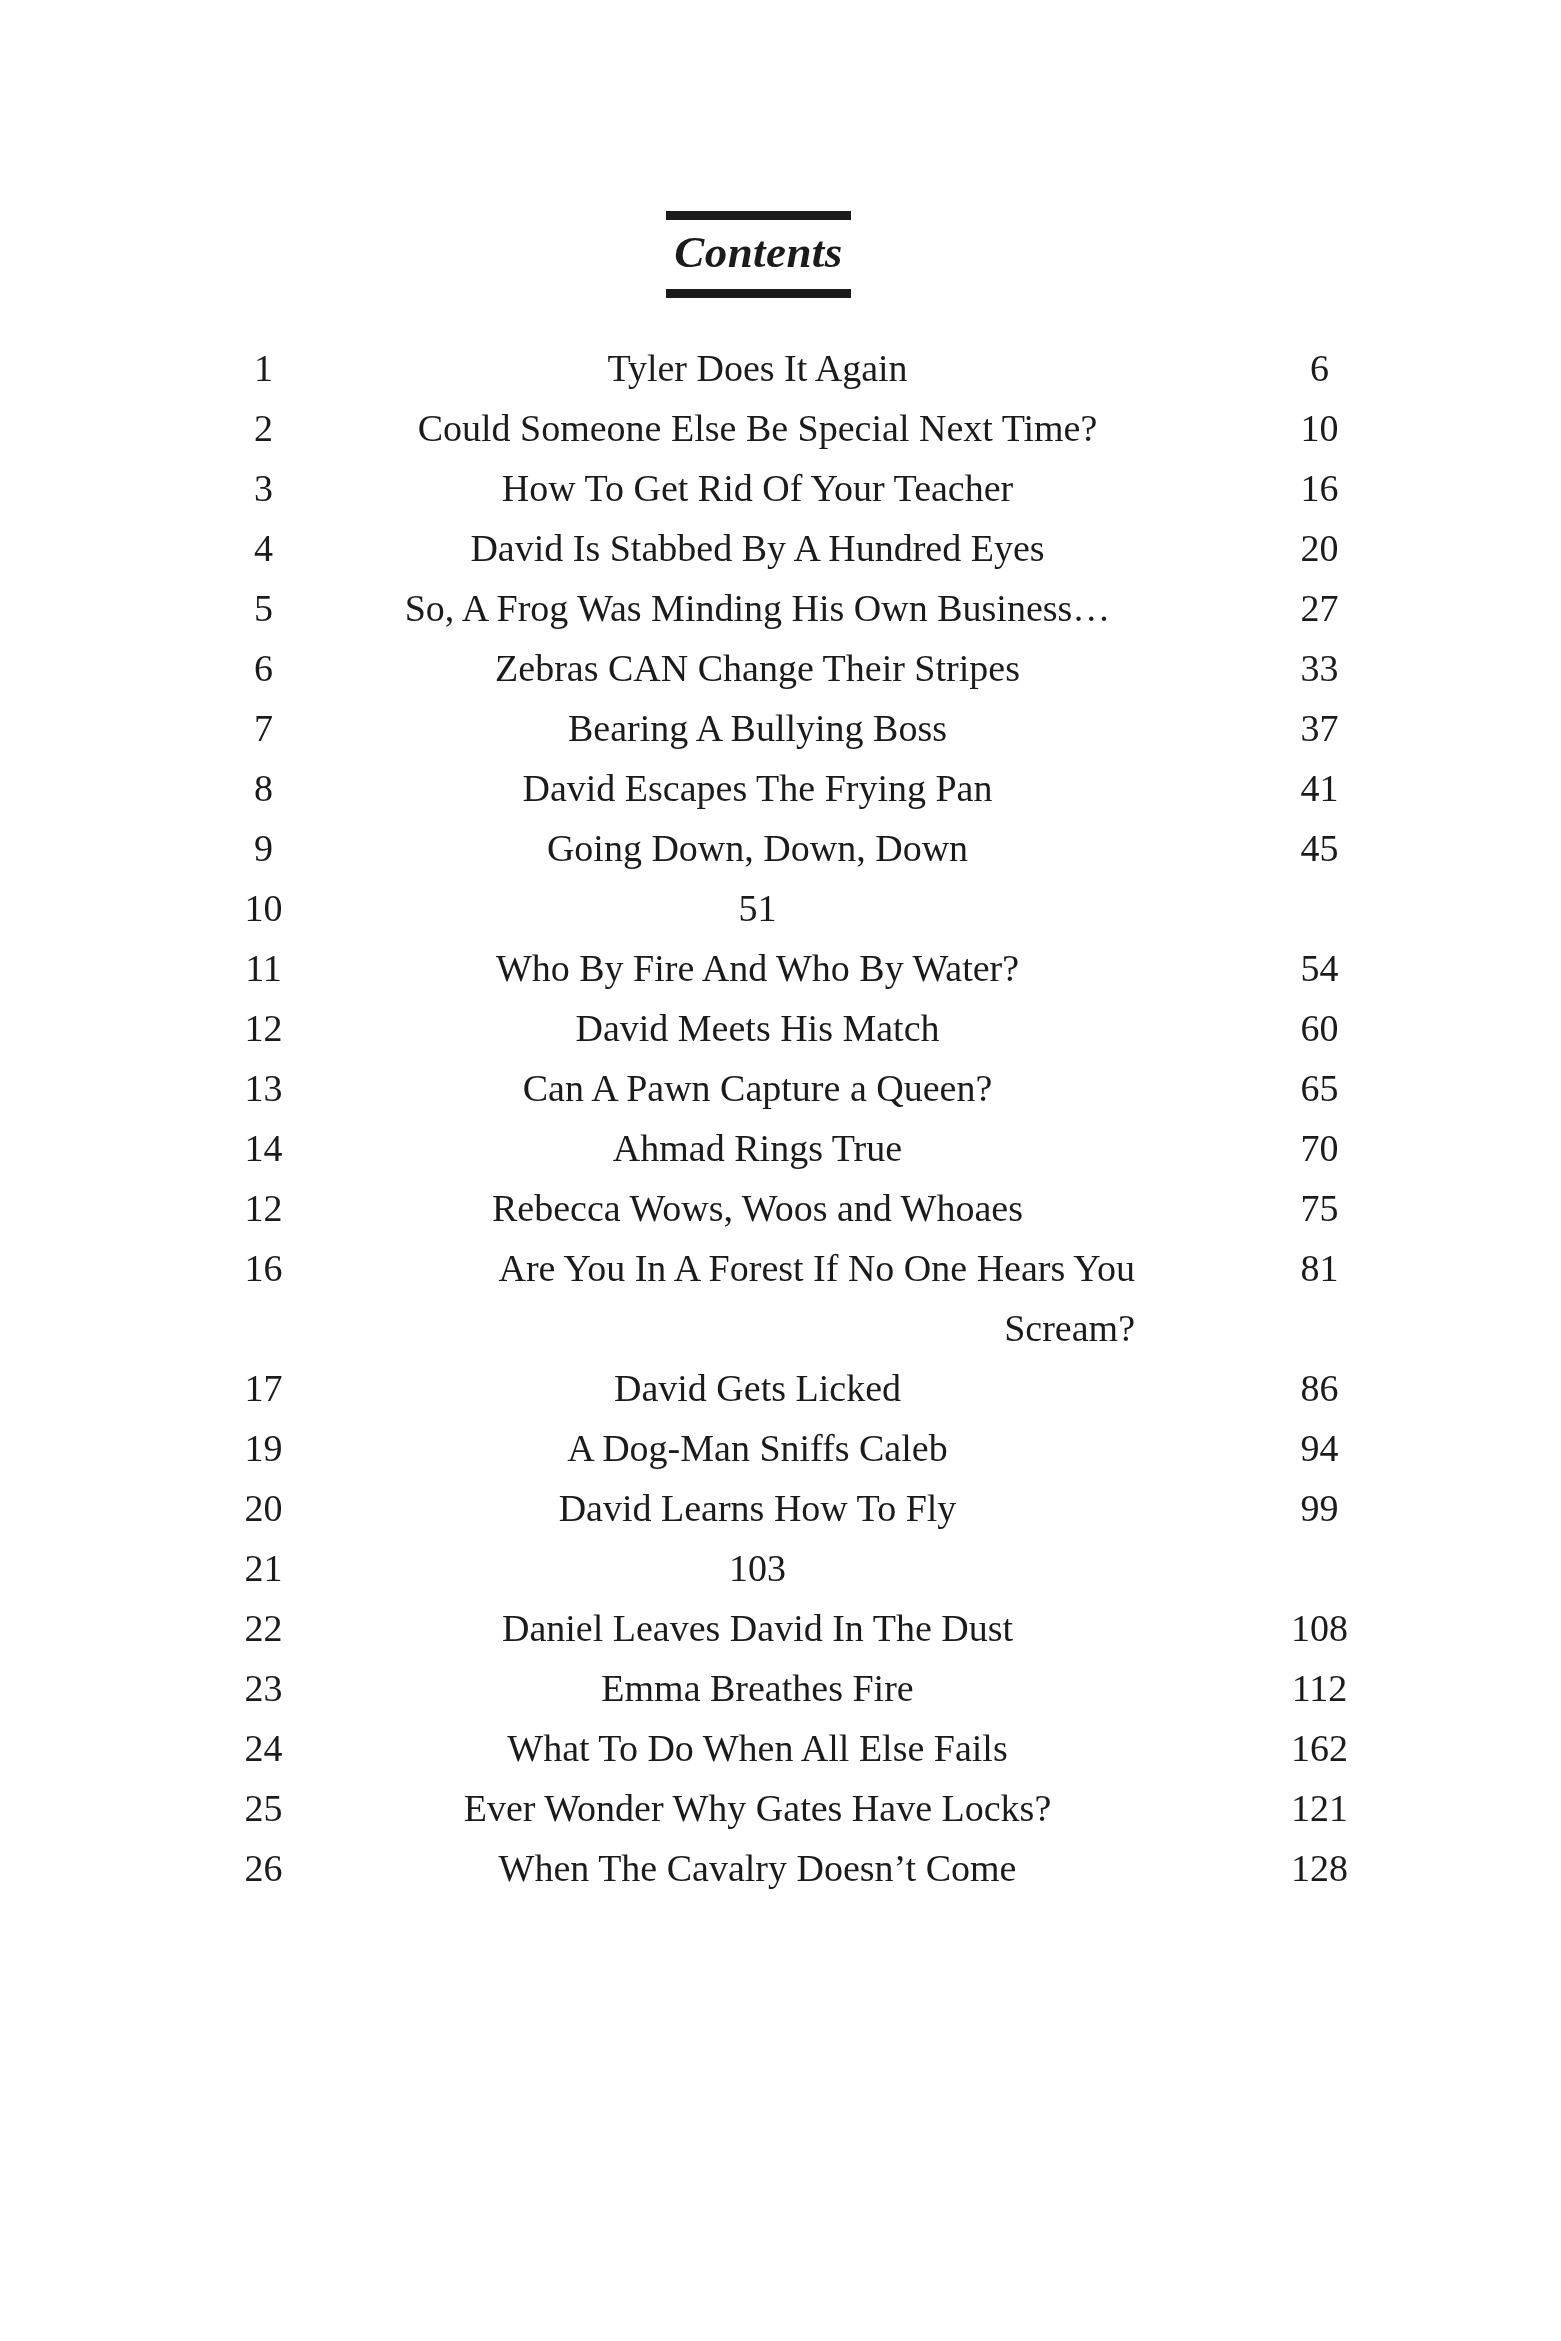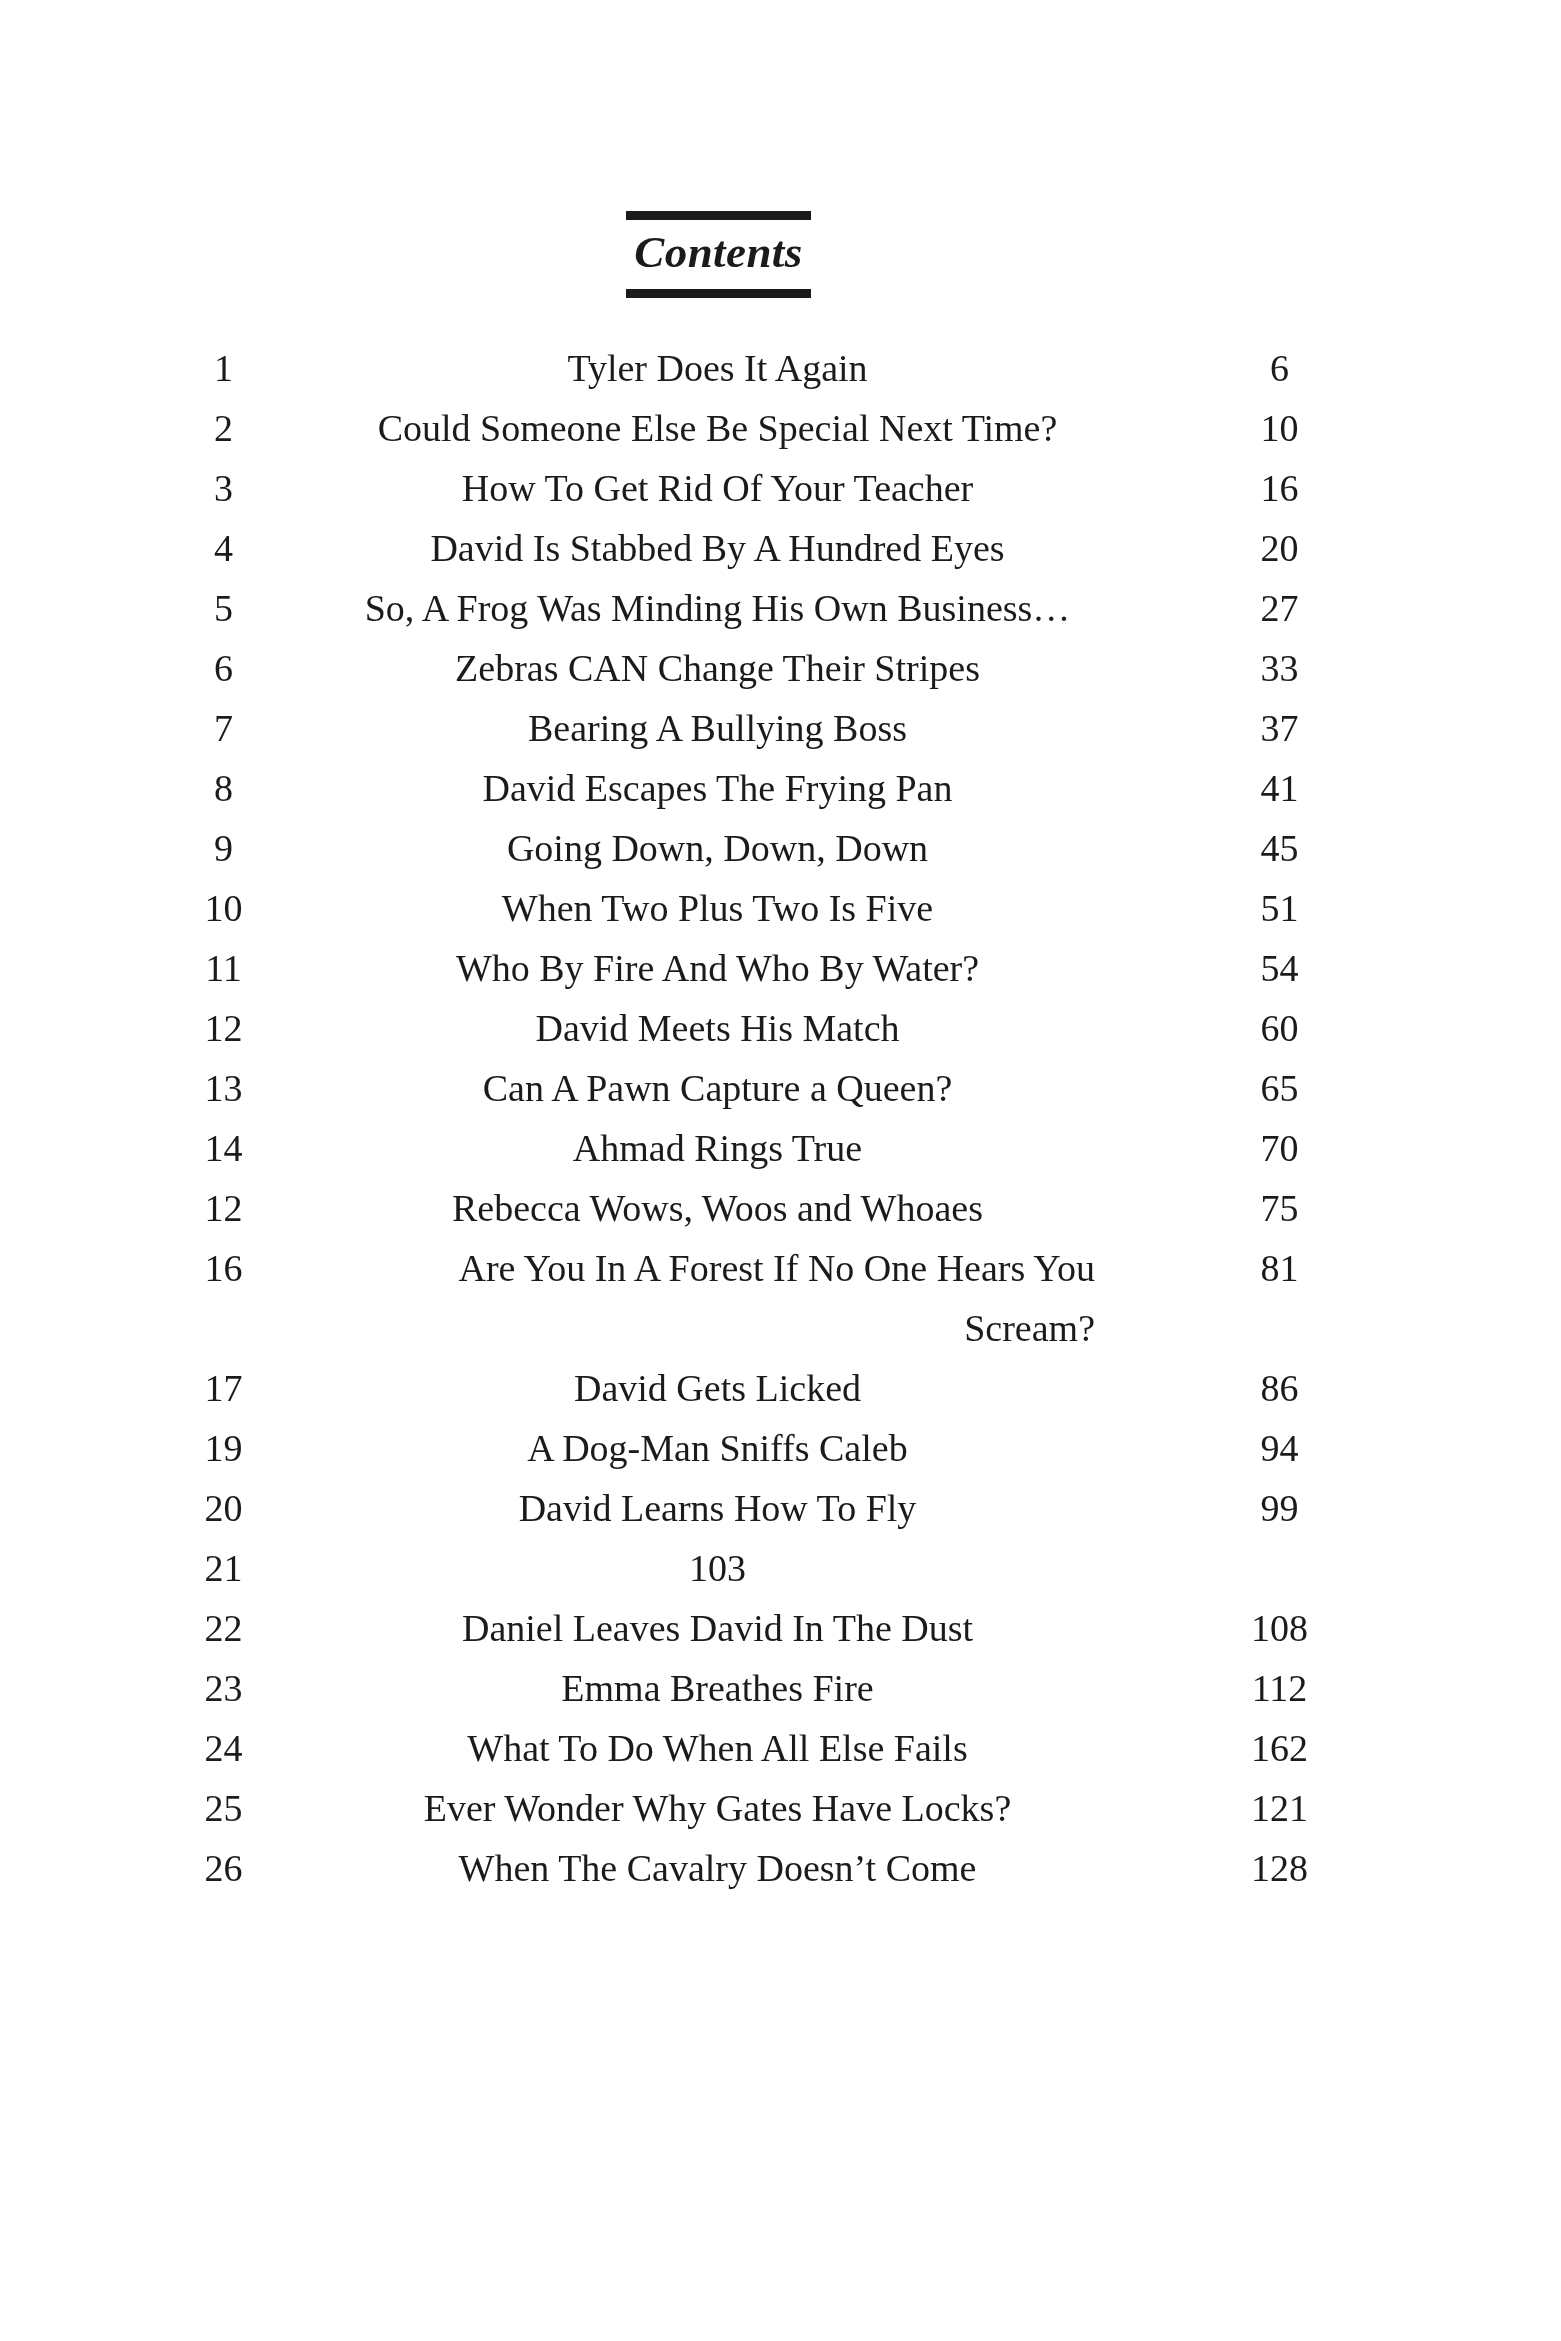--- a/index.html
+++ b/index.html
@@ -11,20 +11,21 @@
     height: 2342px;
     background: #ffffff;
     color: #1b1b1b;
     font-family: "Liberation Serif", "DejaVu Serif", serif;
     overflow: hidden;
   }
   .page {
     position: relative;
     width: 1369px;
     height: 2342px;
+    padding-left: 40px;
   }
   
   .heading-wrap {
     padding-top: 211px;
     margin-left: 285px;
     width: 867px;
     text-align: center;
   }
   .heading {
     display: inline-block;
@@ -140,23 +141,20 @@
   <div class="toc-row">
     <span class="cell-num">9</span>
     <span class="cell-title">
       <span class="title-inner">Going Down, Down, Down</span>
     </span>
     <span class="cell-page">45</span>
   </div>
 
   <div class="toc-row">
     <span class="cell-num">10</span>
-    <span class="cell-title">
-      <span class="title-inner">When Two Plus Two Is Five</span>
-    </span>
     <span class="cell-page">51</span>
   </div>
 
   <div class="toc-row">
     <span class="cell-num">11</span>
     <span class="cell-title">
       <span class="title-inner">Who By Fire And Who By Water?</span>
     </span>
     <span class="cell-page">54</span>
   </div>

